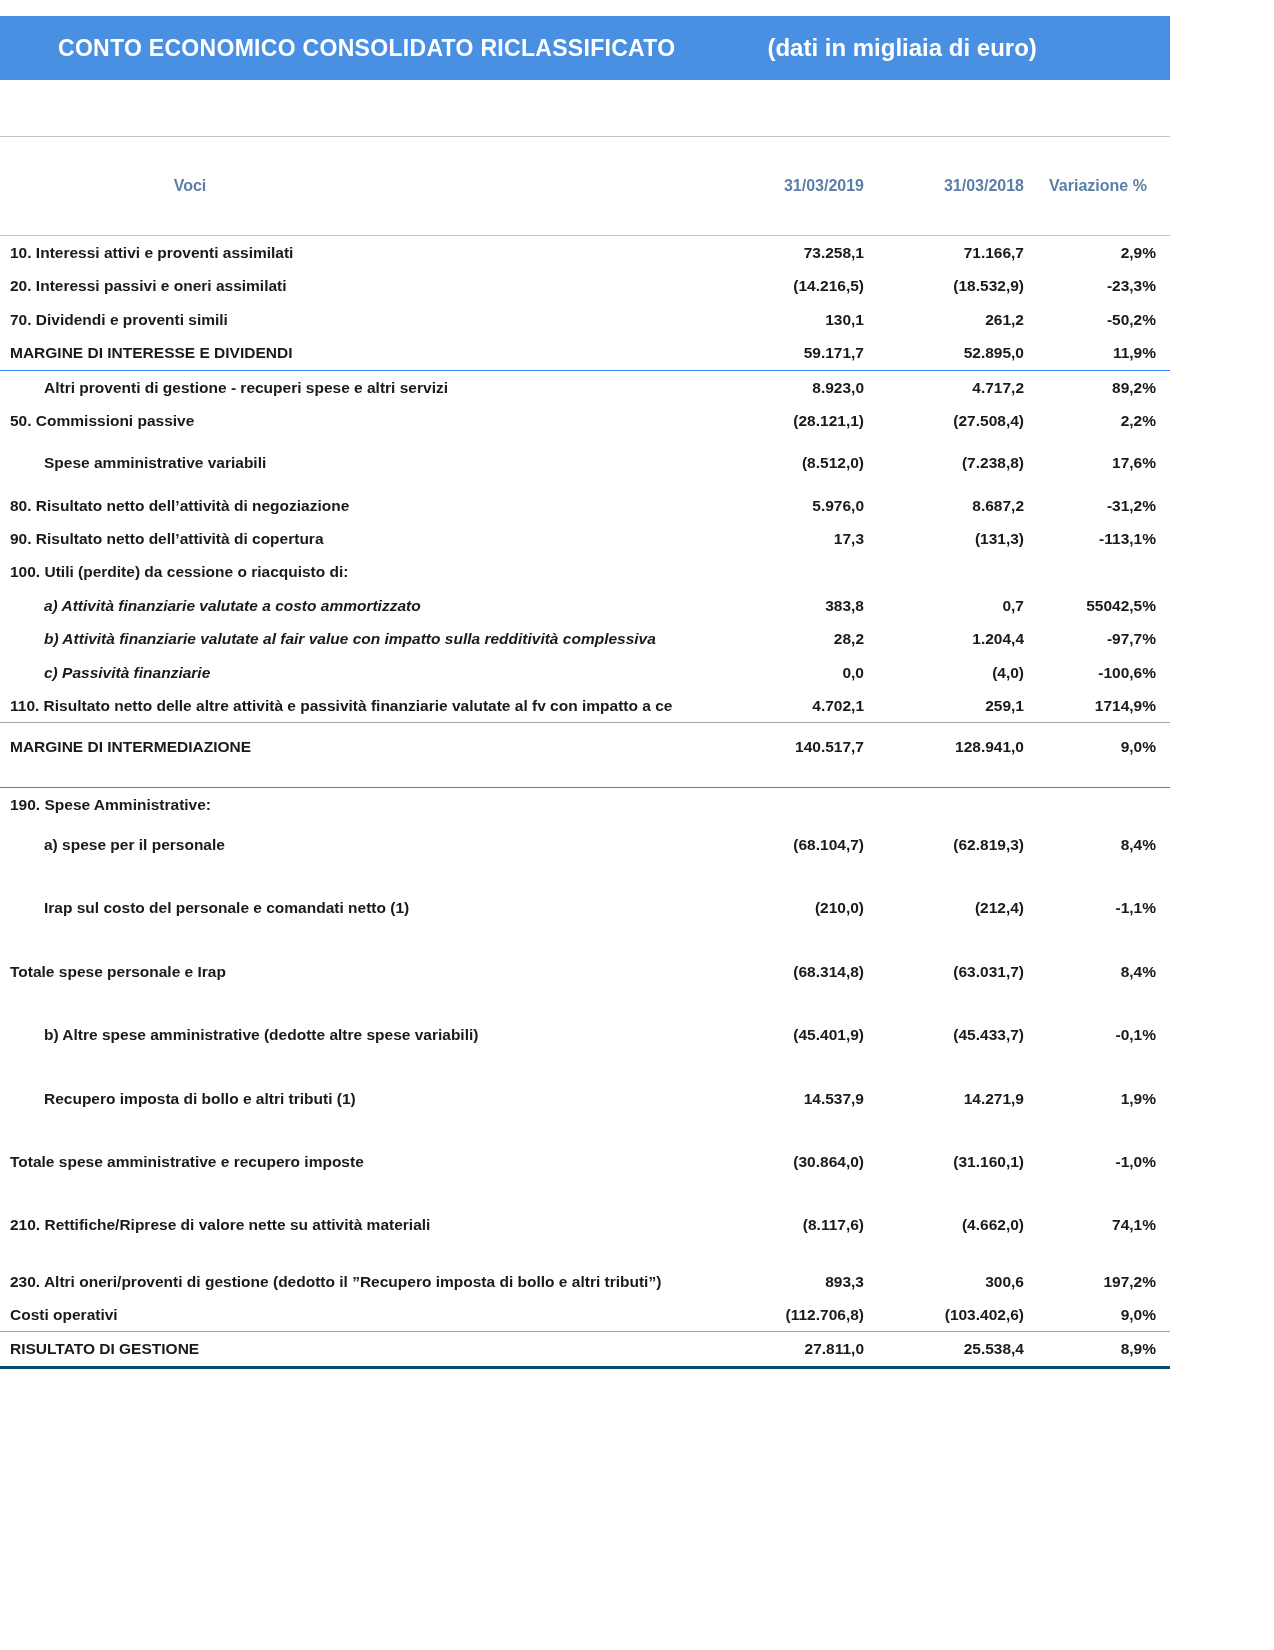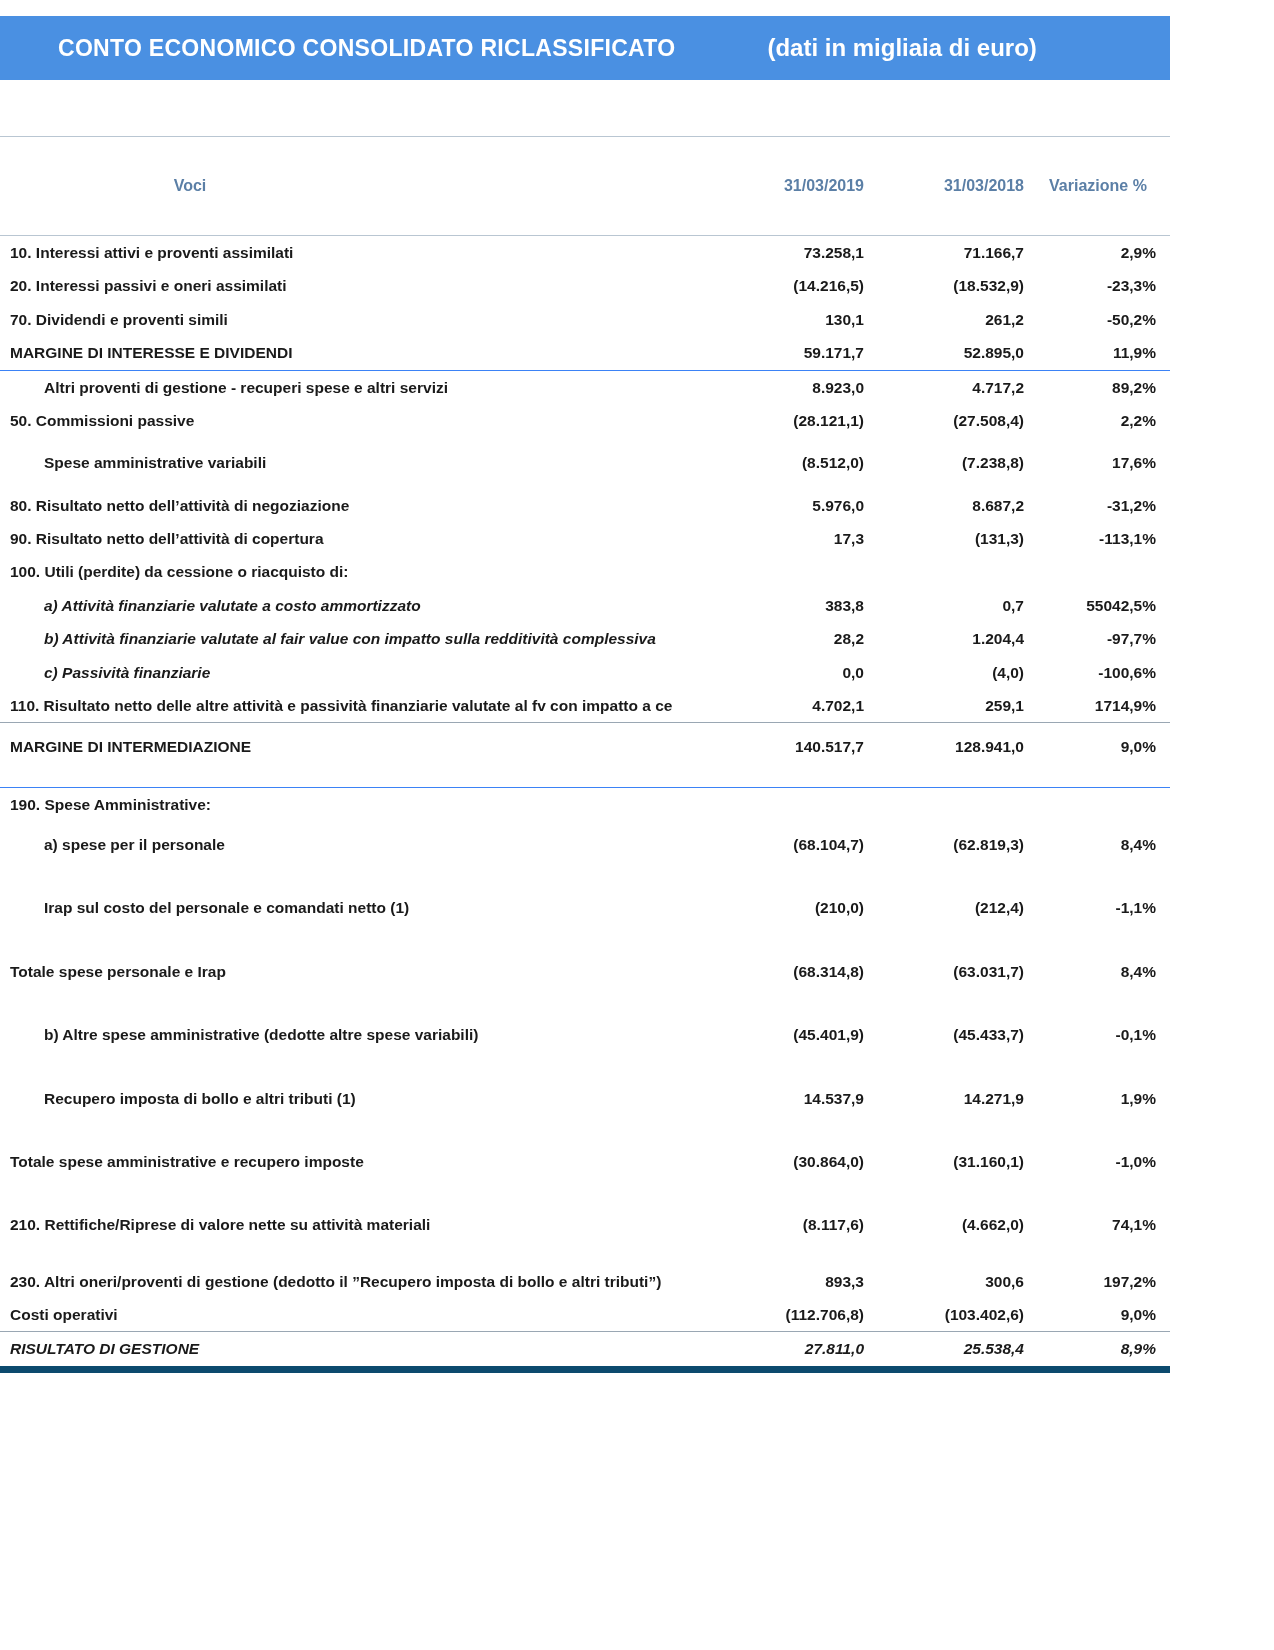--- a/index.html
+++ b/index.html
@@ -102,21 +102,21 @@
     padding-right: 14px;
     font-weight: bold;
     white-space: nowrap;
   }
   tr.indent1 td.label { padding-left: 44px; }
   tr.indent2 td.label { padding-left: 44px; font-style: italic; }
   tr.rule-bottom td { border-bottom: 1px solid #3b82f6; }
   tr.rule-top td { border-top: 1px solid #9aa7b3; }
   tr.tall td { padding-top: 14px; padding-bottom: 30px; }
   tr.extra-space td { padding-top: 16px; padding-bottom: 16px; }
-  tr.last-row td { border-bottom: 7px solid #0c4a6e; font-style: italic; }
+  tr.last-row td { border-bottom: 3px solid #0c4a6e; }
 </style>
 </head>
 <body>
 
 <div class="page">
 
   <div class="banner">
     <span class="banner-title">CONTO ECONOMICO CONSOLIDATO RICLASSIFICATO</span>
     <span class="banner-sub">(dati in migliaia di euro)</span>
   </div>

